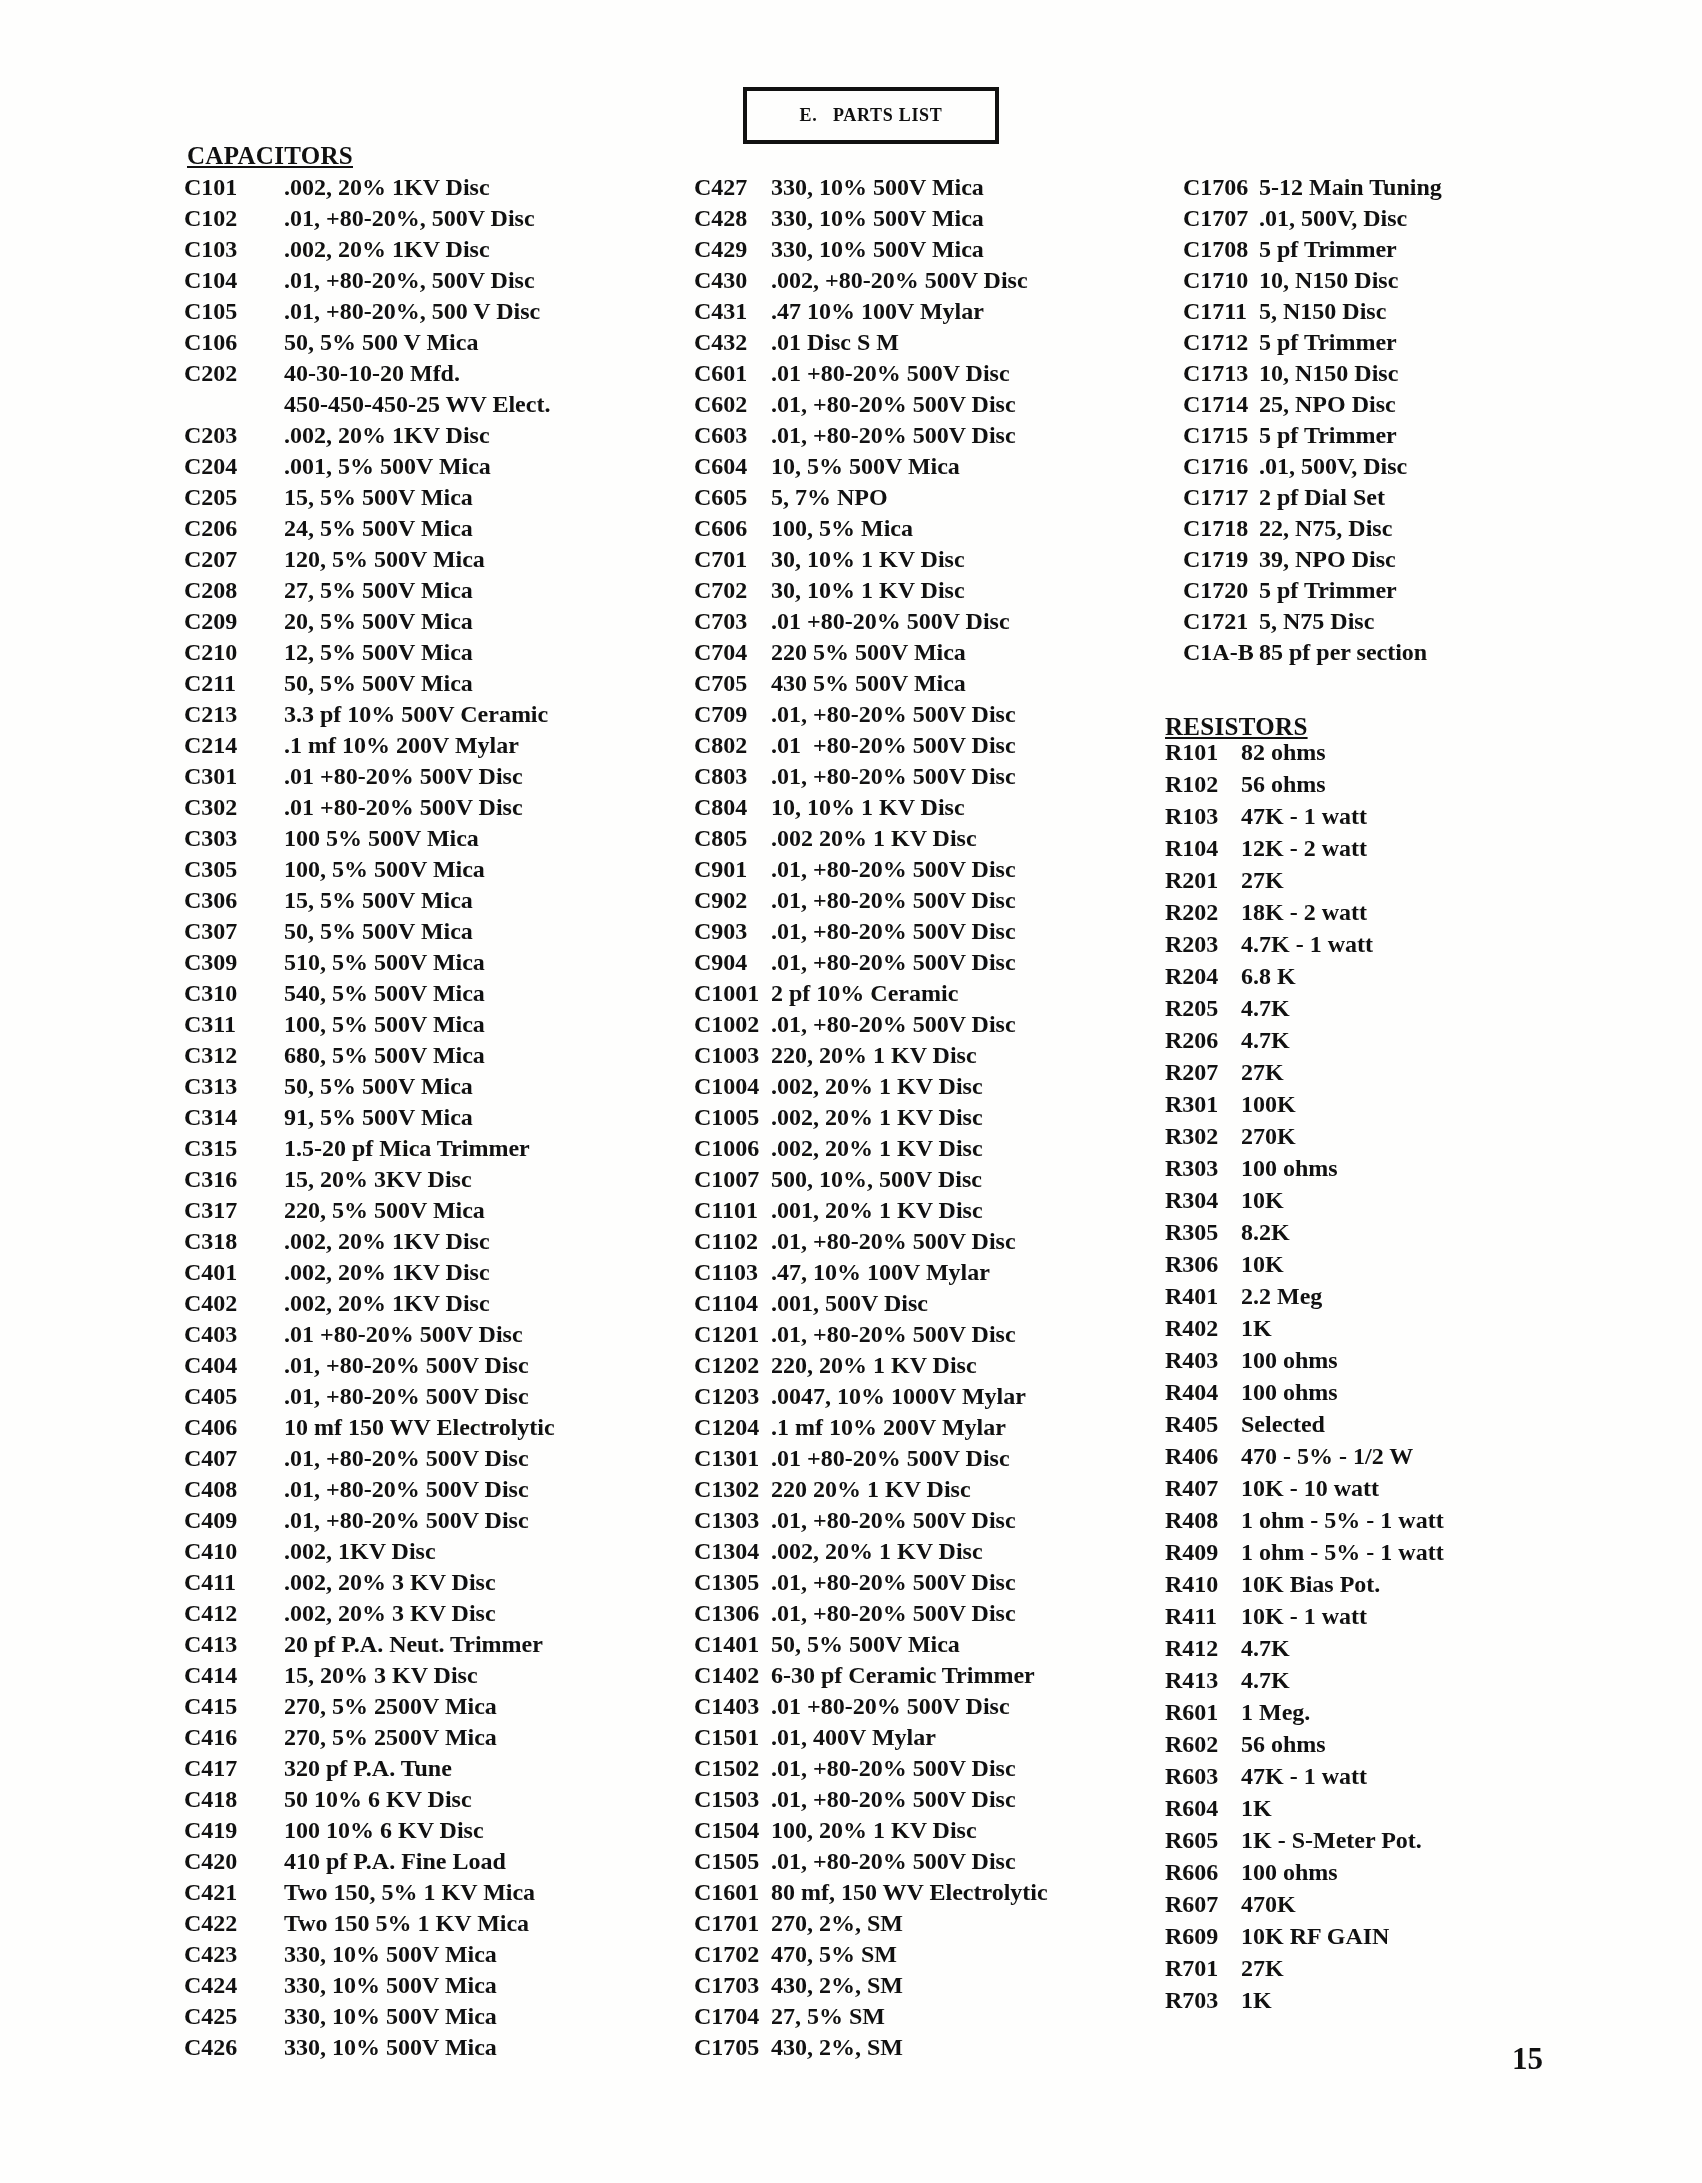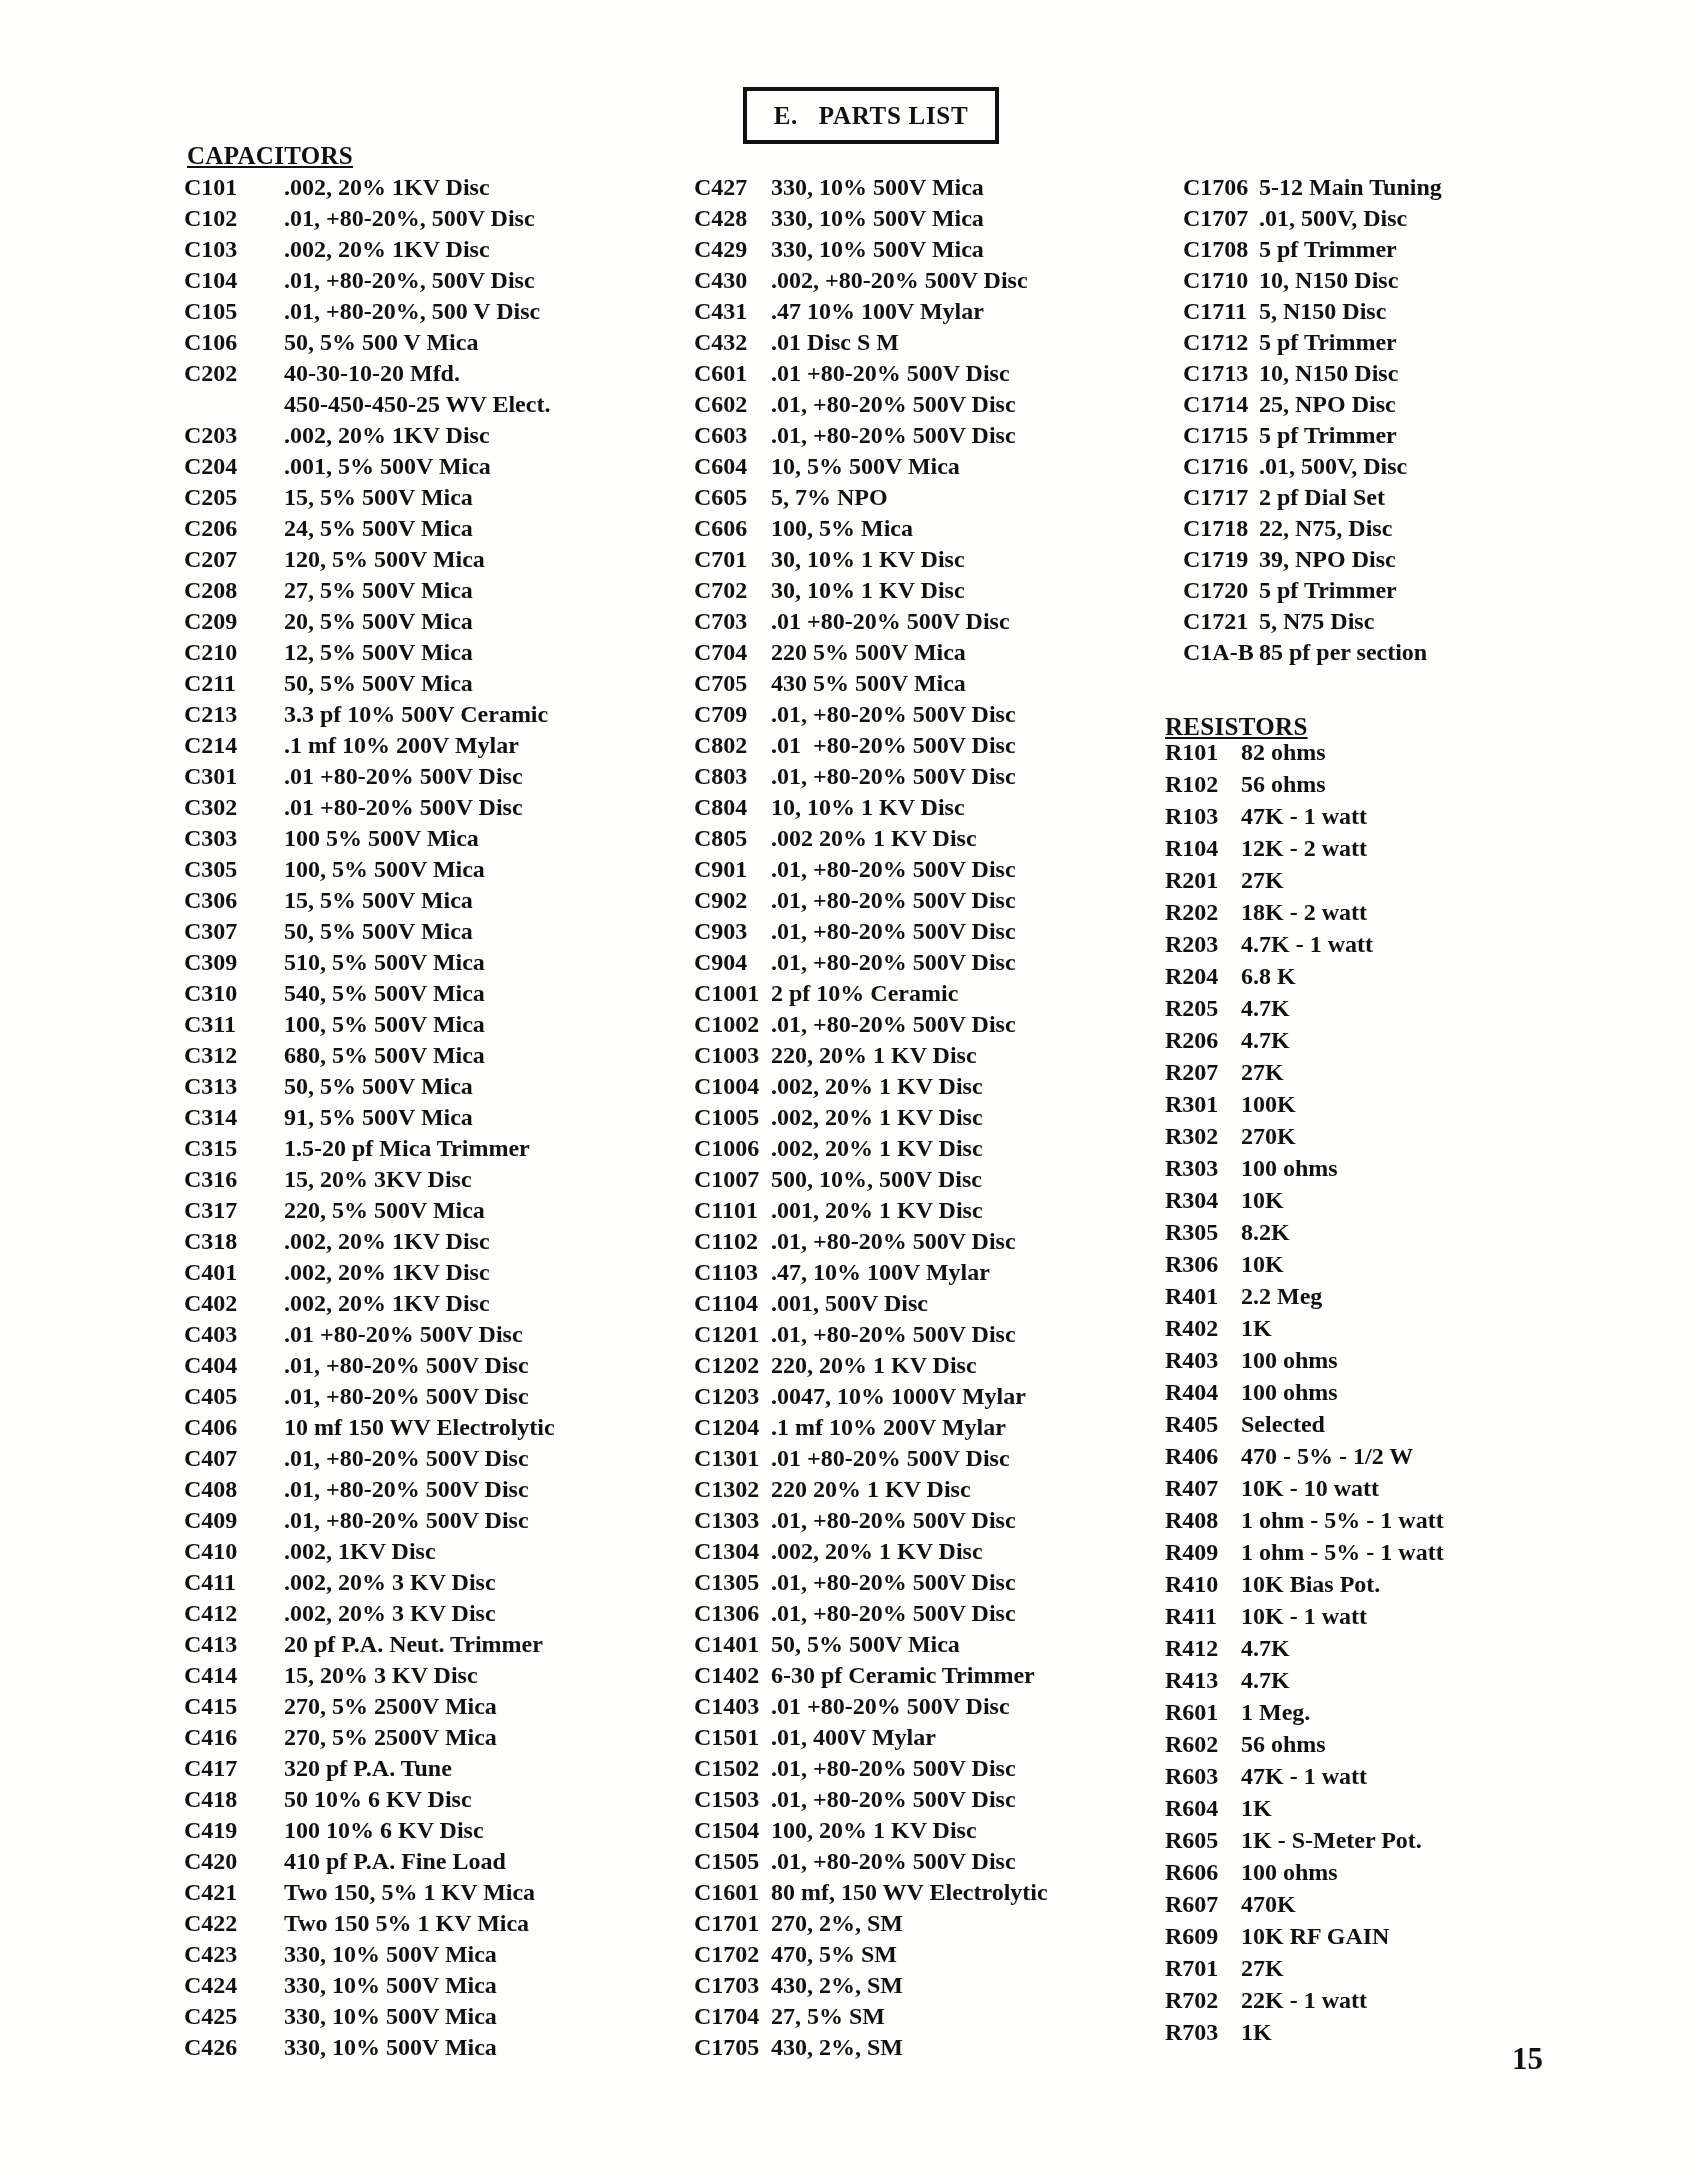--- a/index.html
+++ b/index.html
@@ -9,21 +9,21 @@
     background:var(--paper,#fefefd);
     font-family:"Liberation Serif","DejaVu Serif",serif;
     font-weight:bold;
     color:var(--ink,#111111);
     overflow:hidden;
   }
   .title-box{
     position:absolute;left:743px;top:87px;width:256px;height:57px;
     border:4px solid var(--ink,#111);box-sizing:border-box;
     display:flex;align-items:center;justify-content:center;
-    font-size:25px;letter-spacing:0.7px;white-space:pre;
+    font-size:18px;letter-spacing:0.7px;white-space:pre;
   }
   .heading{
     position:absolute;font-size:25px;letter-spacing:0.3px;white-space:pre;text-decoration:underline;
   }
   .cap-heading{left:187px;top:142px;}
   .res-heading{left:1165px;top:713px;}
   .col{position:absolute;}
   .rows-col1{left:184px;top:172px;width:467px;}
   .rows-col2{left:694px;top:172px;width:474px;}
   .rows-col3caps{left:1167px;top:172px;width:521px;margin-left:16px;}
@@ -948,24 +948,20 @@
       <div class="row">
         <span class="ref">R609</span>
         <span class="desc">10K RF GAIN</span>
       </div>
 
       <div class="row">
         <span class="ref">R701</span>
         <span class="desc">27K</span>
       </div>
 
-      <div class="row">
-        <span class="ref">R702</span>
-        <span class="desc">22K - 1 watt</span>
-      </div>
 
       <div class="row">
         <span class="ref">R703</span>
         <span class="desc">1K</span>
       </div>
     </div>
 
   <div class="page-number">15</div>
 
 </div>

